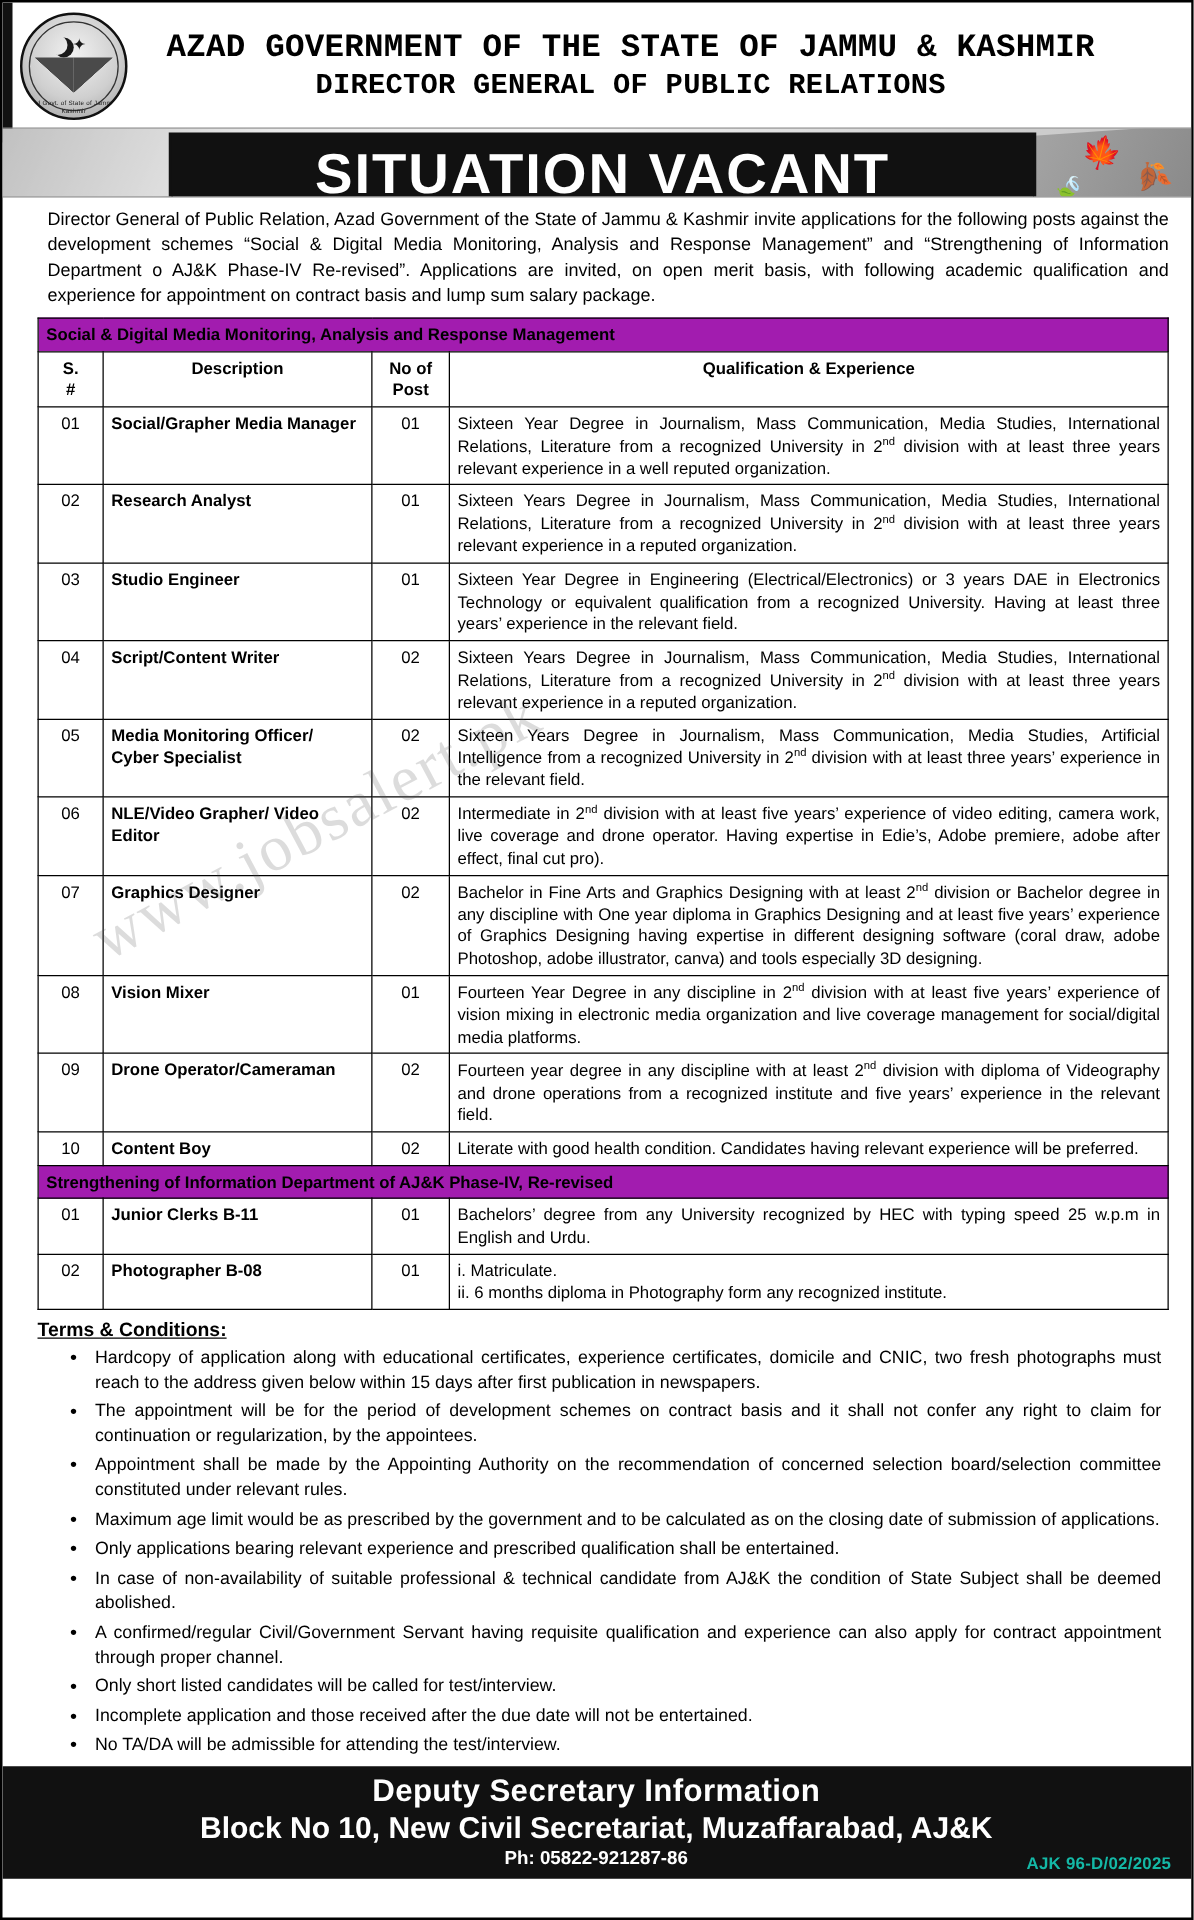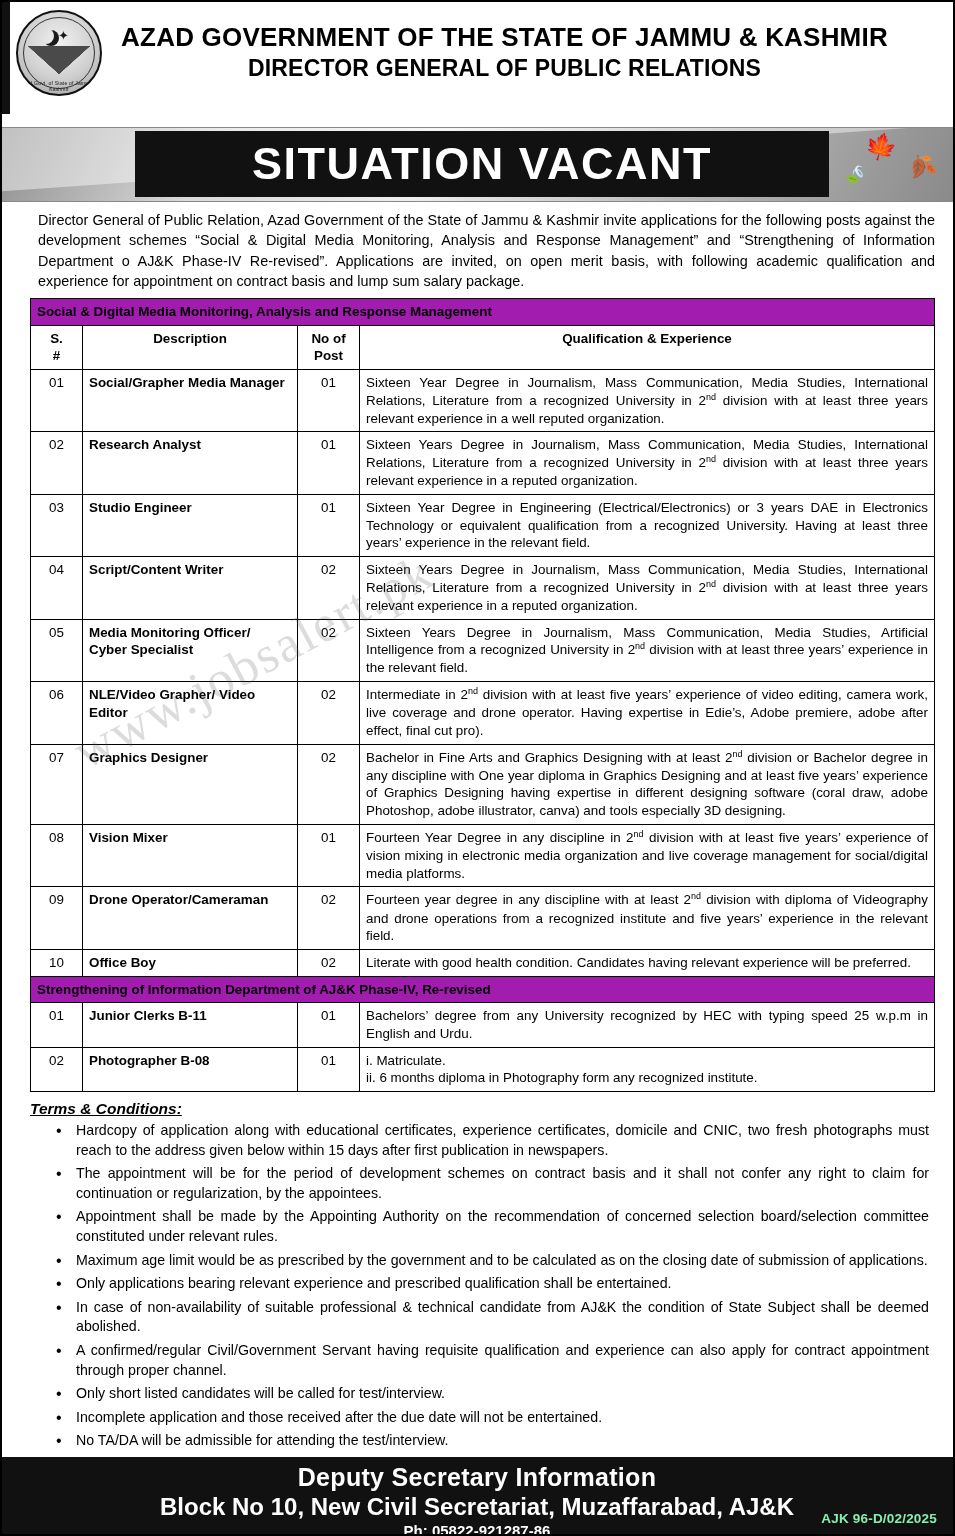--- a/index.html
+++ b/index.html
@@ -79,43 +79,42 @@
       linear-gradient(to top left, transparent 49%, #4a4a4a 50%) right / 50% 100% no-repeat;
   }
   .crest .crest-text {
     position: absolute; left: 0; right: 0; bottom: 2px;
     text-align: center;
     font-size: 5px;
     letter-spacing: .2px;
     color: #1a1a1a;
     font-family: "Liberation Sans", sans-serif;
   }
-  .header-titles { flex: 1 1 auto; text-align: center; padding-right: 50px;}
+  .header-titles { flex: 1 1 auto; text-align: center; padding-right: 50px; font-family: Liberation Mono, monospace;}
   .h-line1 {
     font-size: 26px;
     font-weight: bold;
     line-height: 1.06;
     letter-spacing: .2px;
   }
   .h-line2 {
     font-size: 23px;
     font-weight: bold;
     margin-top: 3px;
     letter-spacing: .2px;
   }
 
   
   .banner-wrap {
     position: relative;
-    height: 75px;
+    height: 56px;
     background: linear-gradient(115deg, #8e8e8e 0%, #d9d9d9 22%, #efefef 45%, #bdbdbd 70%, #8a8a8a 100%);
     border-top: 1px solid #888;
     border-bottom: 1px solid #888;
     overflow: hidden;
-    margin-top: 25px;
   }
   .banner-wrap::before {
     content: "";
     position: absolute; left: -10%; top: -40px;
     width: 120%; height: 70px;
     background: rgba(255,255,255,.45);
     transform: rotate(-4deg);
   }
   .vacant-box {
     position: absolute;
@@ -180,21 +179,20 @@
   td.post { text-align: center; font-size: 13.6px; padding-top: 8px; }
   td.qual { text-align: justify; padding-right: 8px; }
   sup { font-size: 9px; vertical-align: super; }
 
   
   .terms-head {
     font-weight: bold;
     font-size: 15.5px;
     padding: 8px 16px 3px 28px;
     text-decoration: underline;
-    font-style: italic;
   }
   ul.terms {
     margin: 0;
     padding: 0 24px 0 60px;
     list-style: none;
   }
   ul.terms li {
     position: relative;
     font-size: 14.2px;
     line-height: 1.38;
@@ -218,24 +216,24 @@
     text-align: center;
     padding: 6px 11px 8px 10px;
     position: relative;
   }
   .f1 { font-size: 25px; font-weight: bold; letter-spacing: .3px; }
   .f2 { font-size: 24px; font-weight: bold; margin-top: 1px; }
   .f3 { font-size: 15px; font-weight: bold; margin-top: 1px; }
   .refno {
     position: absolute;
     right: 16px;
-    bottom: 21px;
+    bottom: 5px;
     font-size: 13.5px;
     font-weight: bold;
-    color: #86efac;
+    color: #14b8a6;
     letter-spacing: .2px;
   }
   .left-bar {
     position: absolute;
     left: 0; top: 0; width: 8px; height: 112px;
     background: #111;
   }
 </style>
 </head>
 <body>
@@ -339,21 +337,21 @@
             <td class="qual">Fourteen Year Degree in any discipline in 2<sup>nd</sup> division with at least five years’ experience of vision mixing in electronic media organization and live coverage management for social/digital media platforms.</td>
           </tr>
           <tr>
             <td class="sno">09</td>
             <td class="desc">Drone Operator/Cameraman</td>
             <td class="post">02</td>
             <td class="qual">Fourteen year degree in any discipline with at least 2<sup>nd</sup> division with diploma of Videography and drone operations from a recognized institute and five years’ experience in the relevant field.</td>
           </tr>
           <tr>
             <td class="sno">10</td>
-            <td class="desc">Office Boy</td>
+            <td class="desc">Content Boy</td>
             <td class="post">02</td>
             <td class="qual">Literate with good health condition. Candidates having relevant experience will be preferred.</td>
           </tr>
           <tr class="sec-head">
             <td colspan="4">Strengthening of Information Department of AJ&amp;K Phase-IV, Re-revised</td>
           </tr>
           <tr>
             <td class="sno">01</td>
             <td class="desc">Junior Clerks B-11</td>
             <td class="post">01</td>

